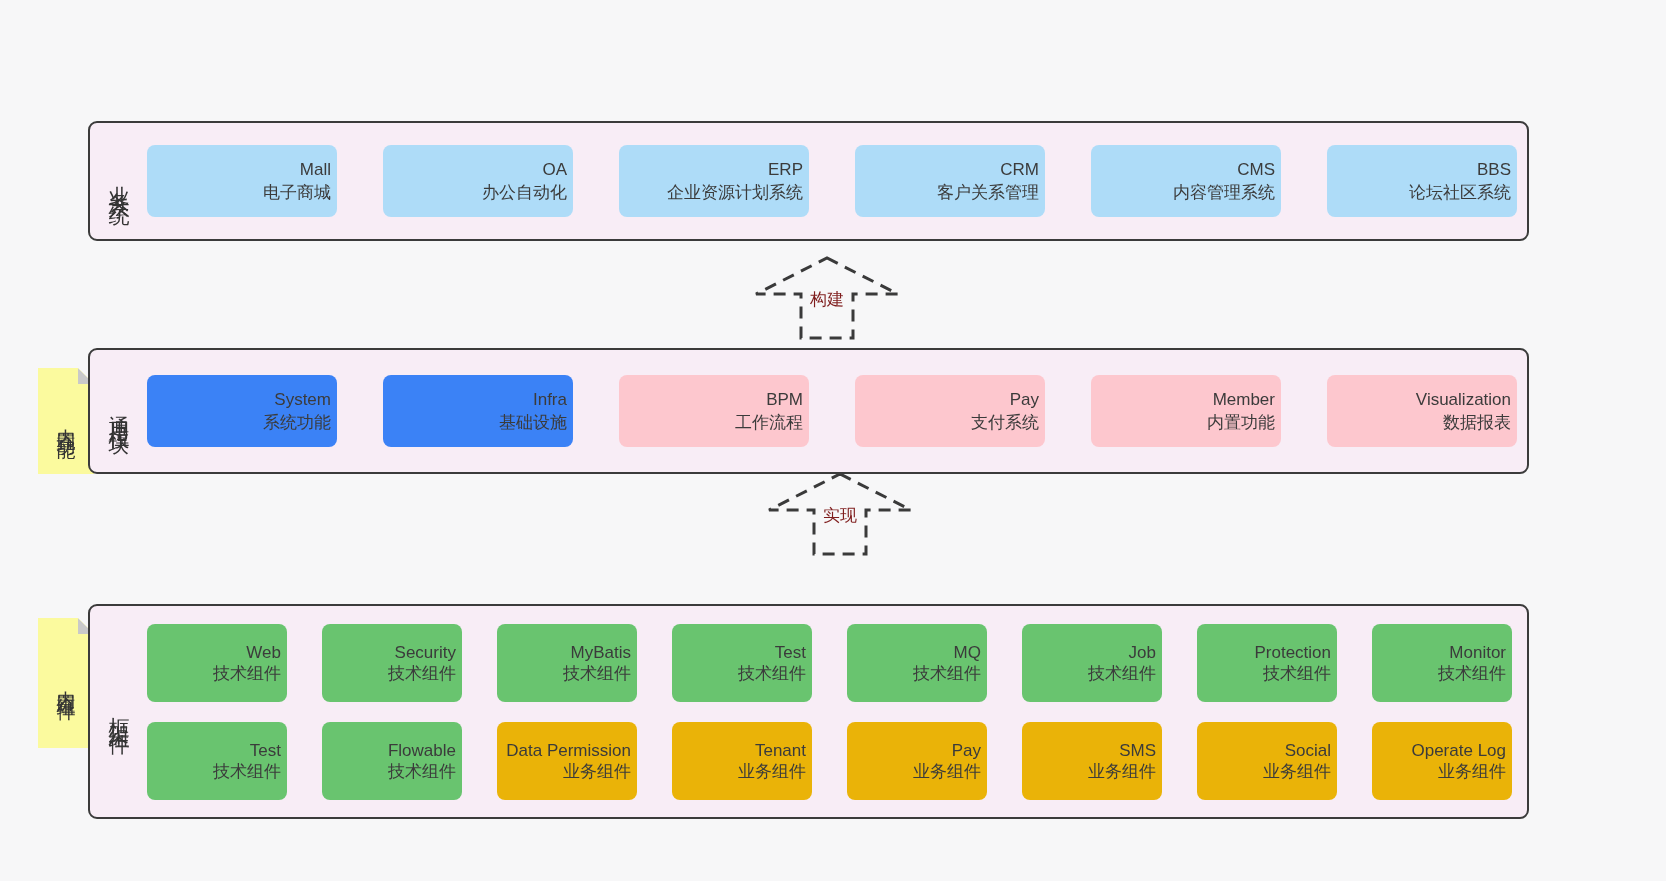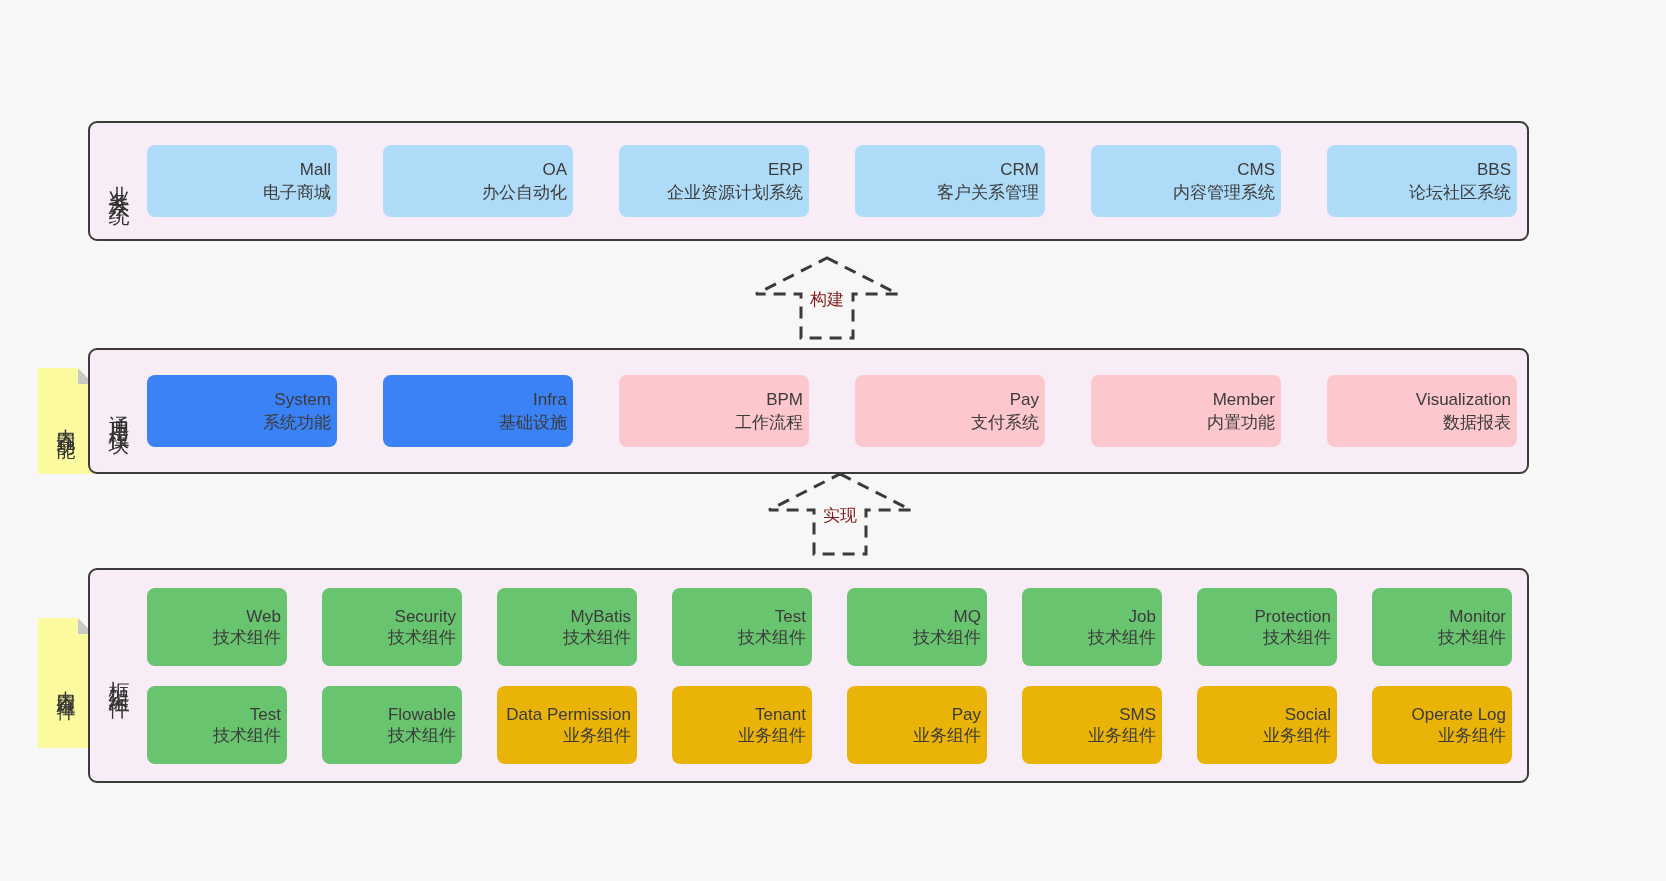--- a/index.html
+++ b/index.html
@@ -10,21 +10,21 @@
     color:#3b3b3b;
   }
   
   .panel {
     position:absolute; left:88px; width:1441px;
     background:#f8edf6; border:2px solid #3b3b3b; border-radius:9px;
     z-index:2; box-sizing:border-box;
   }
   #panel-top    { top:121px; height:120px; }
   #panel-mid    { top:348px; height:126px; }
-  #panel-bottom { top:568px; height:215px; }
+  #panel-bottom { top:604px; height:215px; }
   .panel-label {
     position:absolute; left:15px; top:50%; transform:translateY(-50%);
     writing-mode:vertical-rl; text-orientation:upright;
     font-size:21px; letter-spacing:6px; color:#333; white-space:nowrap;
   }
   
   .boxes-row {
     position:absolute; left:57px; top:0; height:100%;
     display:flex; align-items:center; gap:46px;
   }

